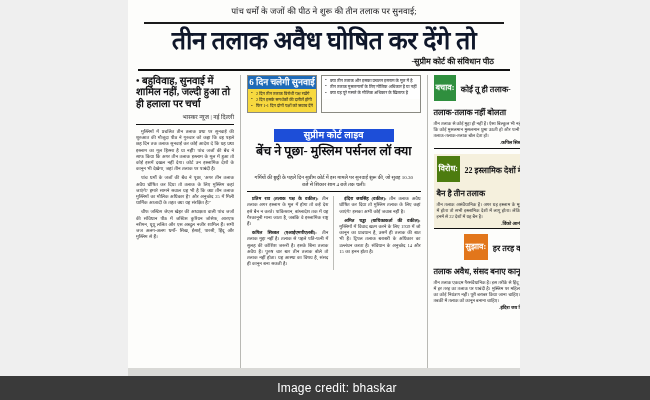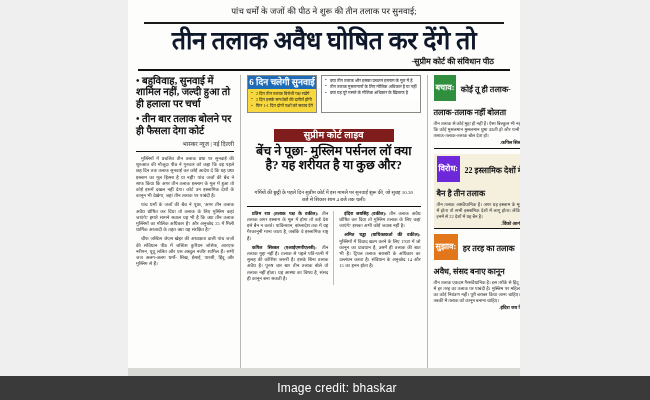--- a/index.html
+++ b/index.html
@@ -106,21 +106,21 @@
     font-family:"Liberation Serif", serif;
     font-size:4.3px;line-height:6.4px;color:#1d1d20;
     padding-left:5px;position:relative;white-space:nowrap;overflow:hidden;
   }
   .ibbody li:before{
     content:"\2022";position:absolute;left:0;top:-.5px;font-size:5px;
   }
 
   
   .livebanner{
-    background:#7f1d1d;color:#fff;
+    background:#1d4ed8;color:#fff;
     font-family:"Liberation Serif", serif;font-weight:bold;
     font-size:9.5px;line-height:13px;text-align:center;
     width:120px;margin:16px auto 2px auto;
     letter-spacing:.2px;
   }
   .subhead{
     text-align:center;
     font-family:"Liberation Serif", serif;font-weight:bold;
     font-size:12.5px;line-height:14.5px;color:#0d0d10;
     margin-bottom:16px;
@@ -137,22 +137,22 @@
 
   
   .sbox{margin-bottom:5px;border-bottom:1px solid #111;padding-bottom:3px;}
   .sbox:last-child{border-bottom:none;}
   .slabel{
     display:inline-block;color:#fff;padding:8px 2px;
     font-family:"Liberation Serif", serif;font-weight:bold;font-size:8px;
     line-height:10px;vertical-align:middle;
   }
   .slabel.green{background:#2f8f3e;}
-  .slabel.red{background:#6d28d9;}
-  .slabel.orange{background:#e2761b;}
+  .slabel.red{background:#4d7c0f;}
+  .slabel.orange{background:#e2761b;margin-left:30px;}
   .stitle{
     font-family:"Liberation Serif", serif;font-weight:bold;
     font-size:8px;line-height:10.5px;color:#121214;
     display:inline;
   }
   .sbody{
     font-family:"Liberation Serif", serif;
     font-size:4.5px;line-height:6px;color:#2b2b2e;text-align:justify;
     margin-top:2px;
   }
@@ -192,21 +192,20 @@
       <div>तीन तलाक अवैध घोषित कर देंगे तो</div>
     </div>
     <div class="attrib">-सुप्रीम कोर्ट की संविधान पीठ</div>
     <div class="hrule"></div>
 
     <div class="grid">
 
       <div class="colL">
         <div class="lead-bullets">
           <p>• बहुविवाह, सुनवाई में शामिल नहीं, जल्दी हुआ तो ही हलाला पर चर्चा</p>
-          <p>• तीन बार तलाक बोलने पर ही फैसला देगा कोर्ट</p>
         </div>
         <div class="byline">भास्कर न्यूज | नई दिल्ली</div>
         <div class="thin-rule"></div>
         <div class="body-text">
           <p>मुस्लिमों में प्रचलित तीन तलाक प्रथा पर सुनवाई की शुरुआत की मौजूदा पीठ ने गुरुवार को कहा कि वह पहले छह दिन तक तलाक सुनवाई कर कोई आदेश दे कि यह प्रथा इस्लाम का मूल हिस्सा है या नहीं? पांच जजों की बेंच ने साफ किया कि अगर तीन तलाक इस्लाम के मूल में हुआ तो कोई इसमें दखल नहीं देगा। कोर्ट उन इस्लामिक देशों के कानून भी देखेगा, जहां तीन तलाक पर पाबंदी है।</p>
           <p>पांच धर्मों के जजों की बेंच ने पूछा, 'अगर तीन तलाक अवैध घोषित कर दिया तो तलाक के लिए मुस्लिम कहां जाएंगे? हमारे सामने सवाल यह भी है कि क्या तीन तलाक मुस्लिमों का मौलिक अधिकार है? और अनुच्छेद 25 में मिली धार्मिक आजादी के तहत क्या यह संरक्षित है?'</p>
           <p>चीफ जस्टिस जेएस खेहर की अध्यक्षता वाली पांच जजों की संविधान पीठ में जस्टिस कुरियन जोसेफ, आरएफ नरीमन, यूयू ललित और एस अब्दुल नजीर शामिल हैं। सभी जज अलग-अलग धर्मों- सिख, ईसाई, पारसी, हिंदू और मुस्लिम से हैं।</p>
         </div>
       </div>
 
@@ -233,21 +232,20 @@
                 <li>क्या यह पूरे मसले के मौलिक अधिकार के खिलाफ है</li>
               </ul>
             </div>
           </div>
         </div>
 
         <div class="livebanner">सुप्रीम कोर्ट लाइव</div>
 
         <div class="subhead">
           <div>बेंच ने पूछा- मुस्लिम पर्सनल लॉ क्या</div>
-          <div>है? यह शरीयत है या कुछ और?</div>
         </div>
 
         <div class="standfirst">गर्मियों की छुट्टी के पहले दिन सुप्रीम कोर्ट में इस मामले पर सुनवाई शुरू की, जो सुबह 10.30 बजे से शिकार शाम 4 बजे तक चली।</div>
         <div class="thin-rule"></div>
 
         <div class="twocol">
           <div class="body-text">
             <p>
               <b>प्रतिम राव (तलाक पक्ष के वकील):</b>
               <span>तीन तलाक अगर इस्लाम के मूल में होगा तो कई देश इसे बैन न करते। पाकिस्तान, बांग्लादेश तक में यह गैरकानूनी माना जाता है, जबकि वे इस्लामिक राष्ट्र हैं।</span>

